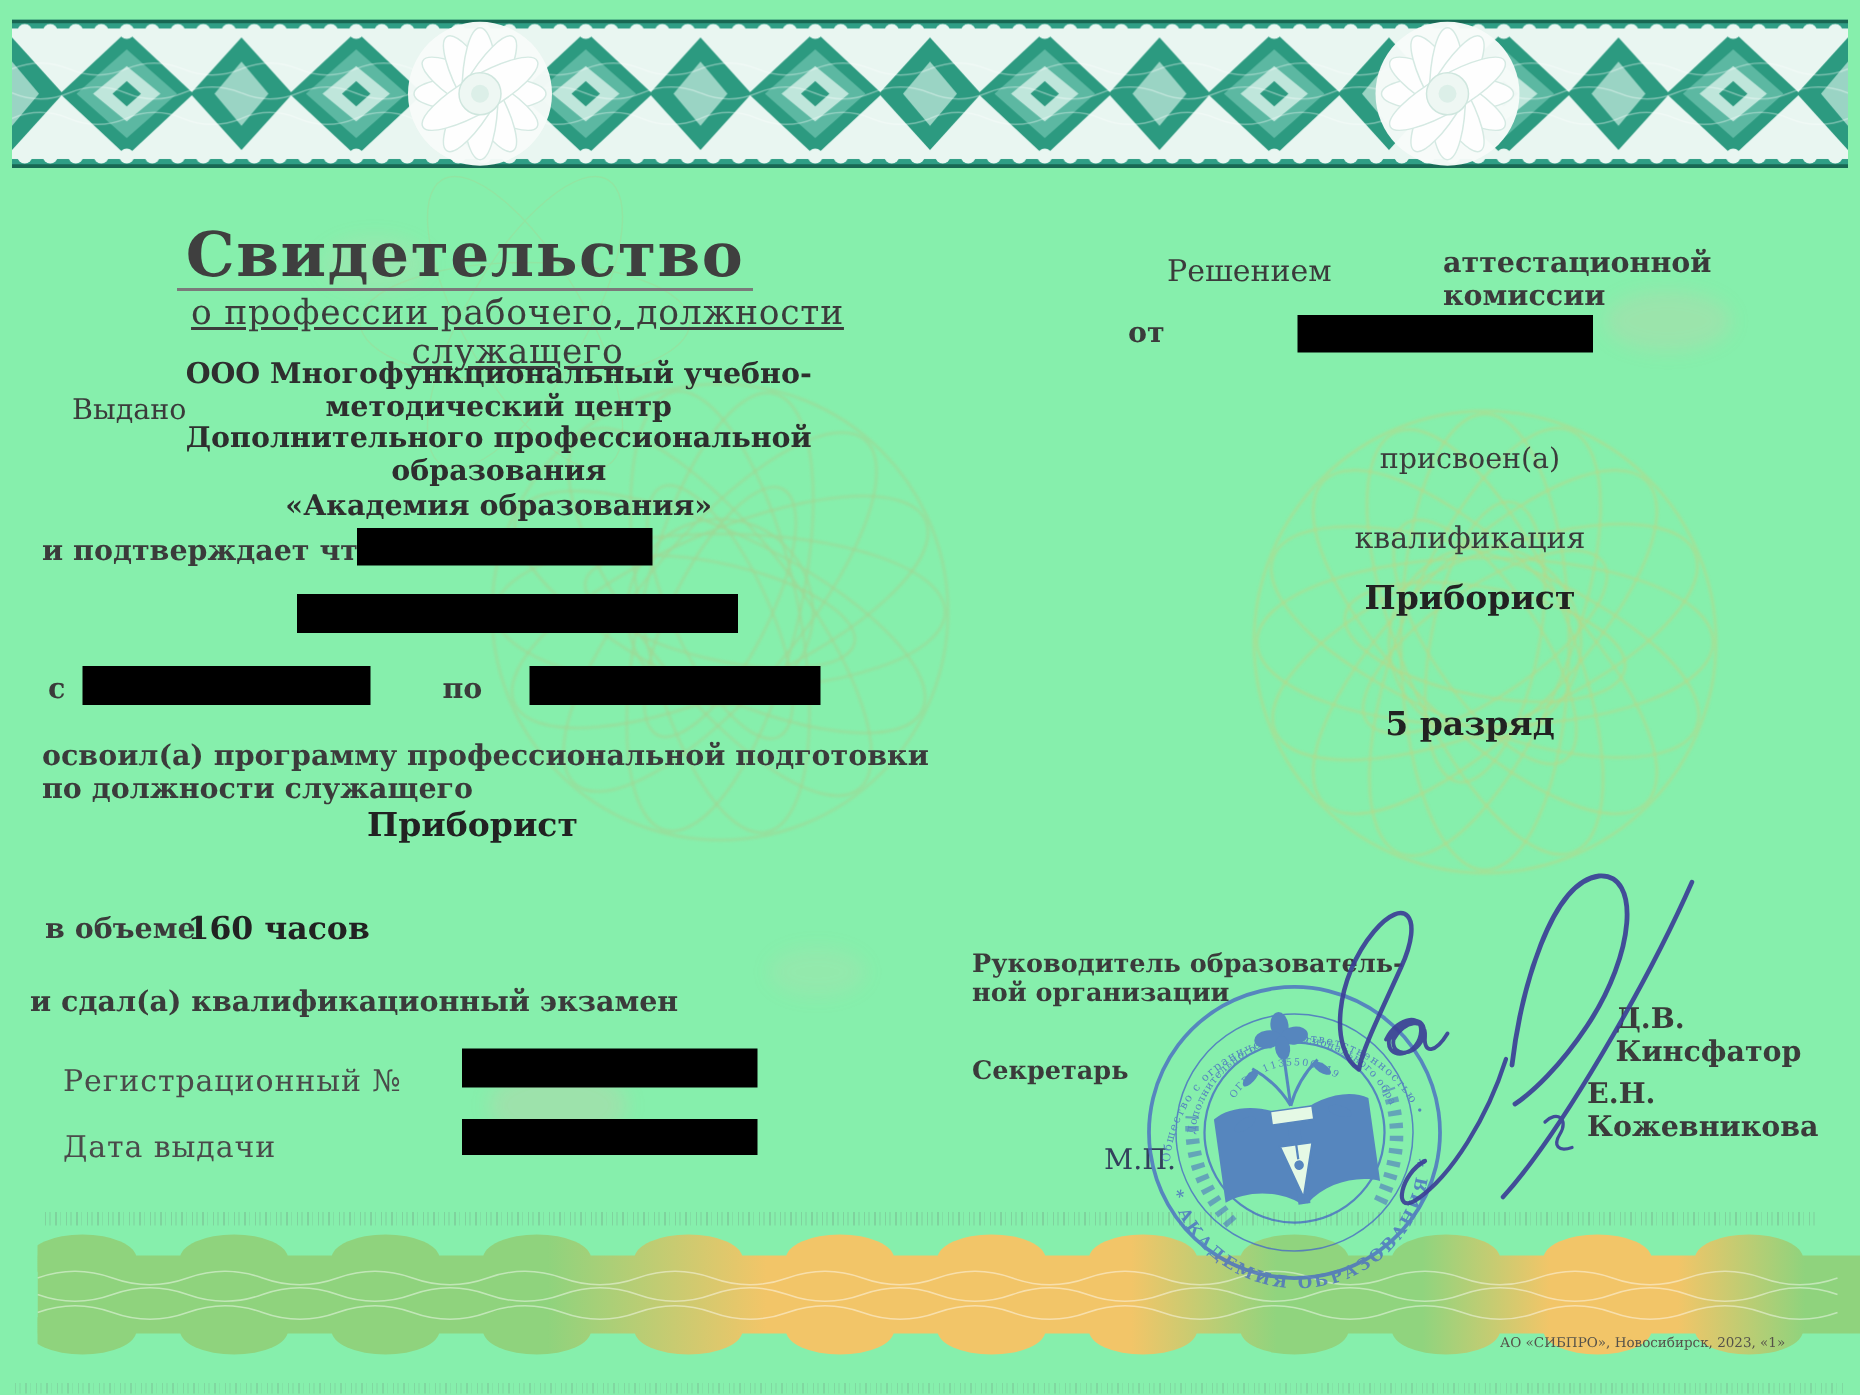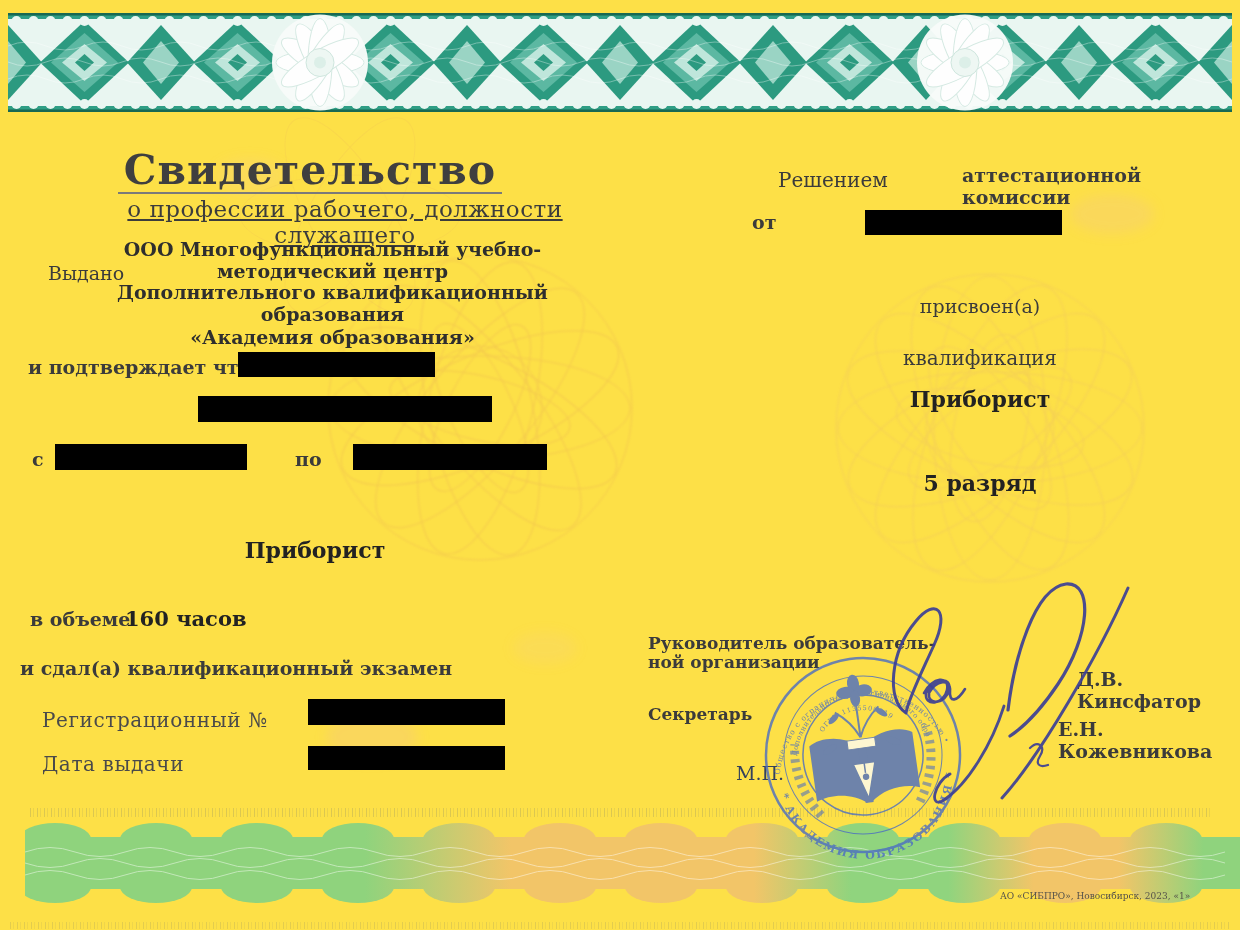--- a/index.html
+++ b/index.html
@@ -1,18 +1,18 @@
 <!DOCTYPE html>
 <html><head>
 <meta charset="utf-8">
 <style>
   html,body{margin:0;padding:0;background:#ffffff;}
   .page{
     position:relative;width:1240px;height:930px;overflow:hidden;
-    background:#fde047;
+    background:#86efac;
     font-family:"DejaVu Serif","Liberation Serif",serif;
     color:#3b3b3b;
   }
   .abs{position:absolute;}
   .b{font-weight:bold;}
   .ctr{text-align:center;}
   .redact{position:absolute;background:#000;z-index:3;}
   .lbl{font-size:19px;}
   .big{font-size:22px;font-weight:bold;color:#222;}
   .title{
@@ -155,34 +155,38 @@
   </svg>
 
   <div class="abs ctr z2" style="left:60px;top:150px;width:500px;">
     <span class="title">Свидетельство</span>
   </div>
   <div class="abs ctr subtitle z2" style="left:60px;top:196px;width:570px;">о профессии рабочего, должности служащего</div>
 
   <div class="abs lbl z2" style="left:48px;top:262px;">Выдано</div>
   <div class="abs ctr org z2" style="left:55px;top:239px;width:555px;">
     <div>ООО Многофункциональный учебно-методический центр</div>
-    <div>Дополнительного квалификационный</div>
+    <div>Дополнительного профессиональной</div>
     <div>образования</div>
     <div style="margin-top:2px;">«Академия образования»</div>
   </div>
 
   <div class="abs lbl b z2" style="left:28px;top:356px;">и подтверждает что</div>
   <div class="redact" style="left:238px;top:352px;width:197px;height:25px;"></div>
   <div class="redact" style="left:198px;top:396px;width:294px;height:26px;"></div>
 
   <div class="abs lbl b z2" style="left:32px;top:448px;">с</div>
   <div class="redact" style="left:55px;top:444px;width:192px;height:26px;"></div>
   <div class="abs lbl b z2" style="left:295px;top:448px;">по</div>
   <div class="redact" style="left:353px;top:444px;width:194px;height:26px;"></div>
 
+  <div class="abs lbl b z2" style="left:28px;top:493px;line-height:22px;">
+    <div>освоил(а) программу профессиональной подготовки</div>
+    <div>по должности служащего</div>
+  </div>
   <div class="abs ctr big z2" style="left:145px;top:537px;width:340px;">Приборист</div>
 
   <div class="abs lbl b z2" style="left:30px;top:608px;">в объеме</div>
   <div class="abs b z2" style="left:125px;top:606px;font-size:21px;color:#222;">160 часов</div>
   <div class="abs lbl b z2" style="left:20px;top:657px;">и сдал(а) квалификационный экзамен</div>
 
   <div class="abs gray-lbl z2" style="left:42px;top:708px;">Регистрационный №</div>
   <div class="redact" style="left:308px;top:699px;width:197px;height:26px;"></div>
   <div class="abs gray-lbl z2" style="left:42px;top:752px;">Дата выдачи</div>
   <div class="redact" style="left:308px;top:746px;width:197px;height:24px;"></div>

